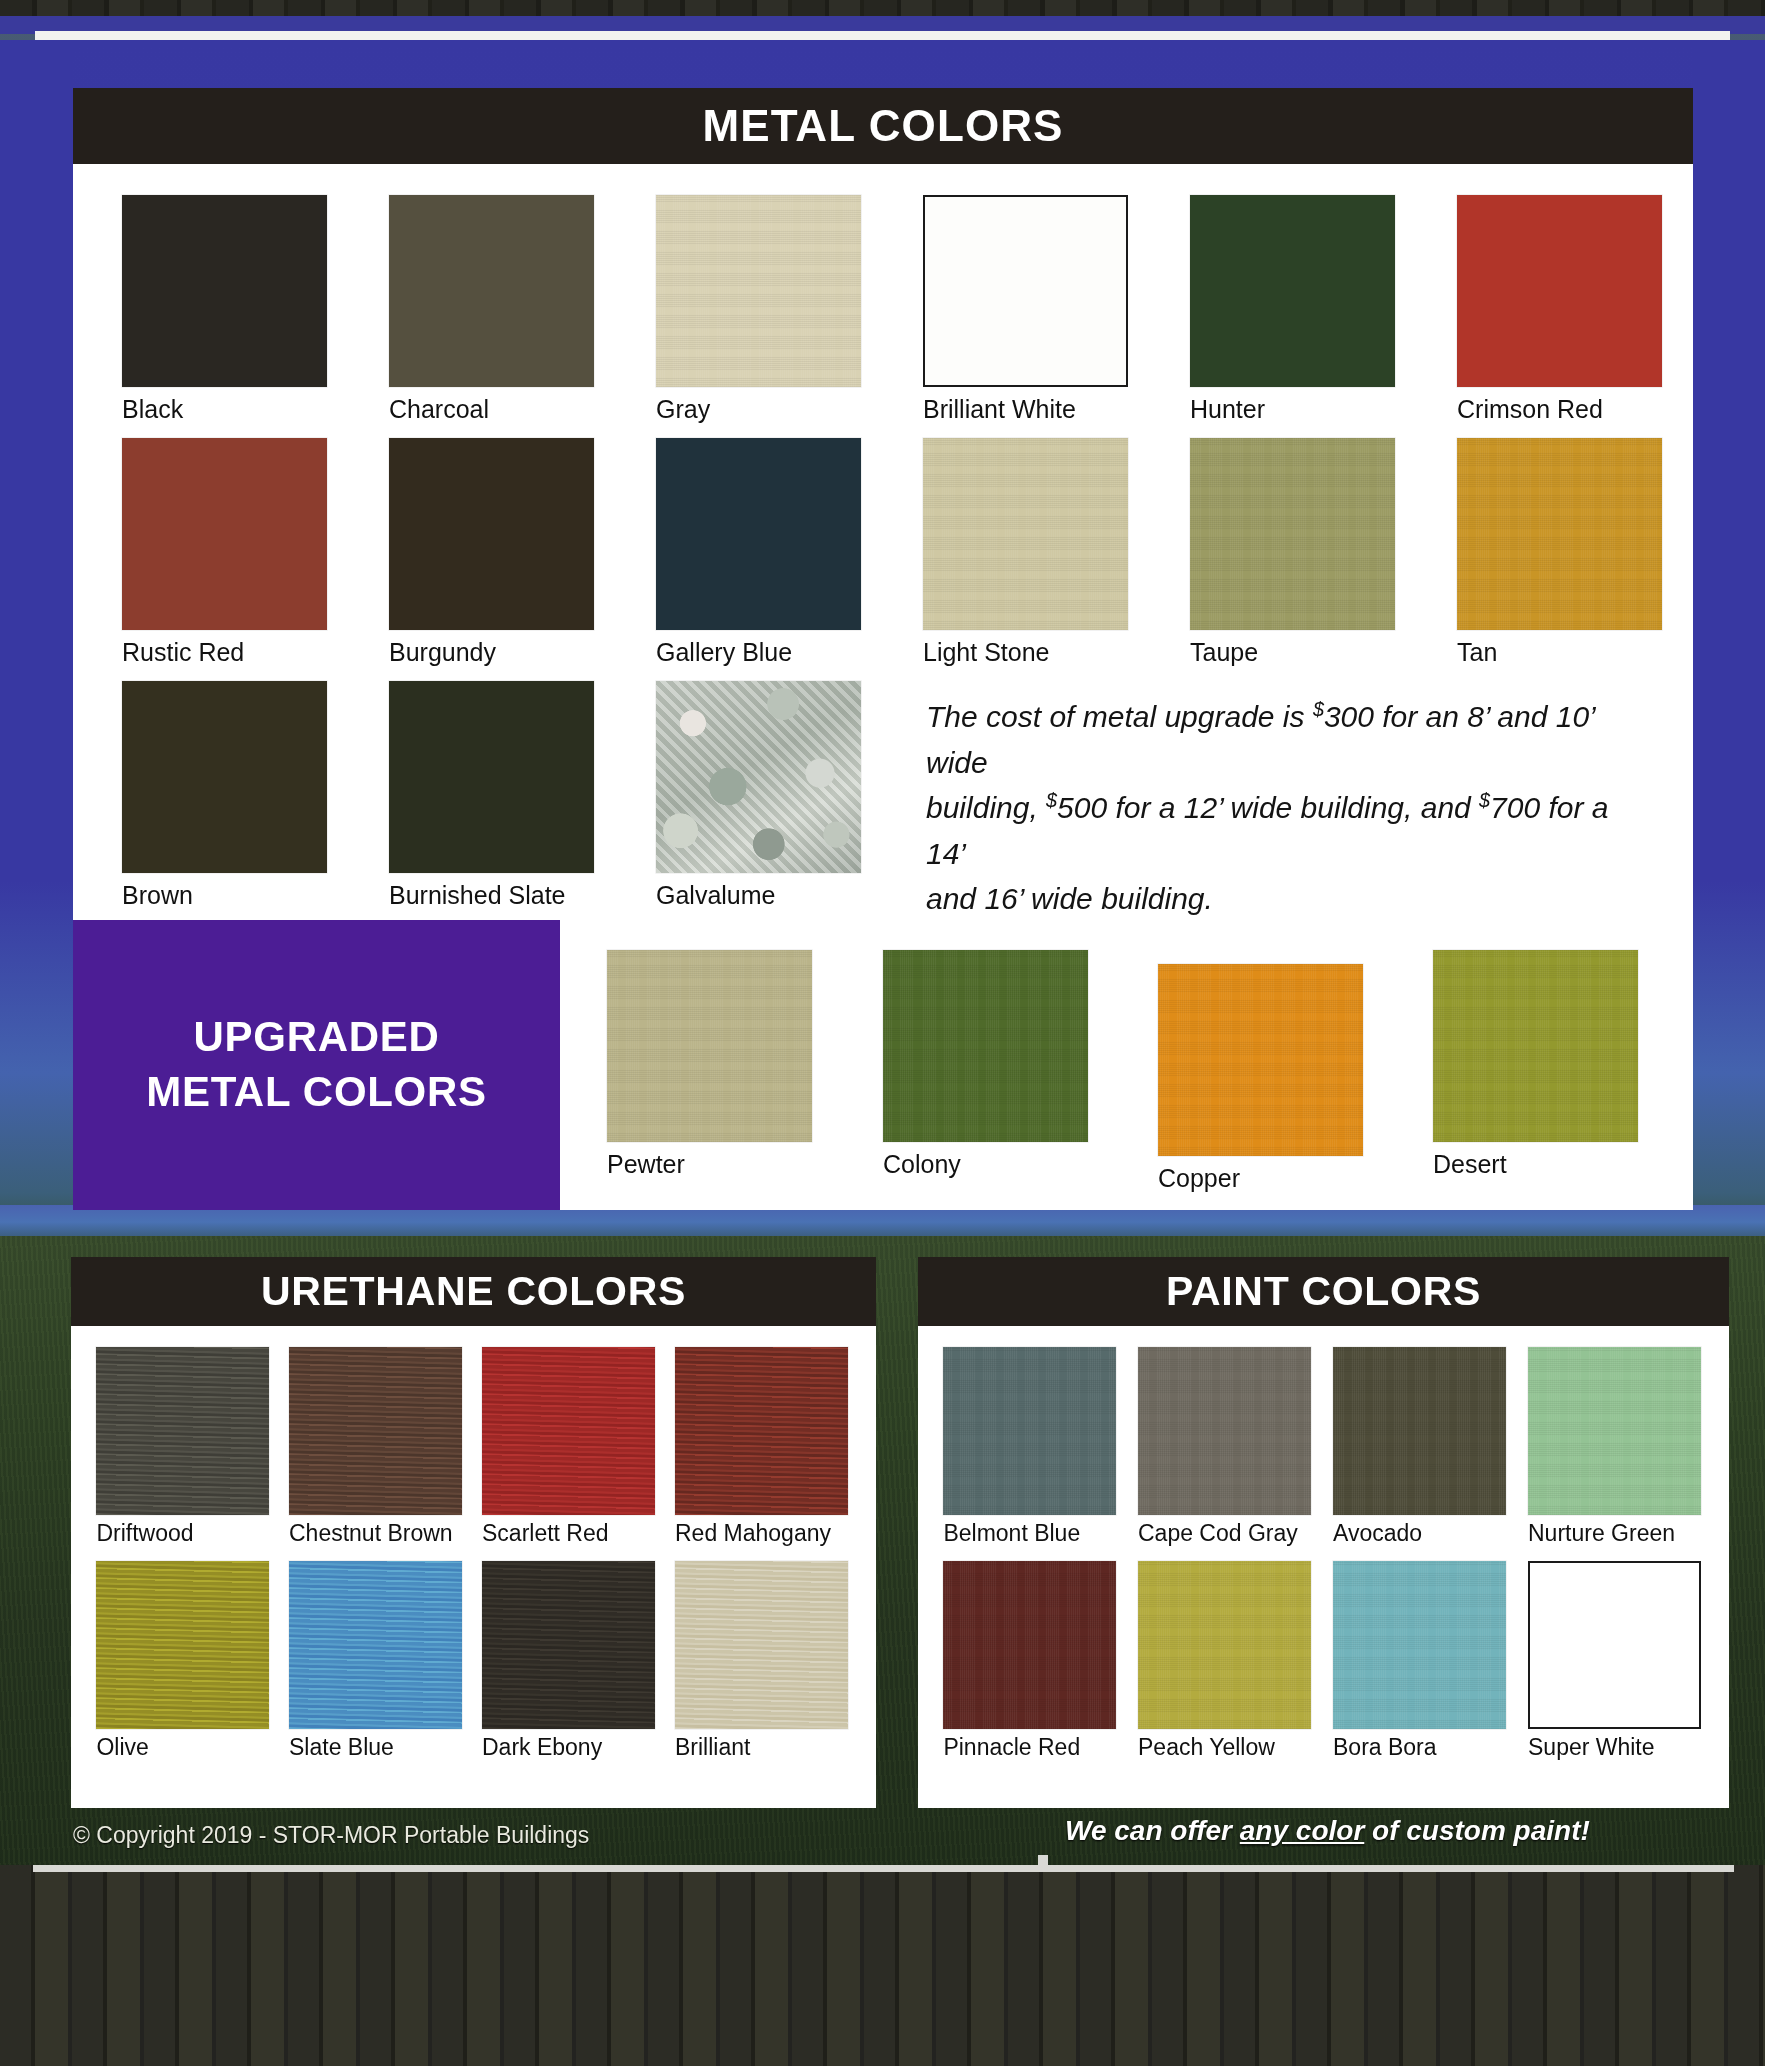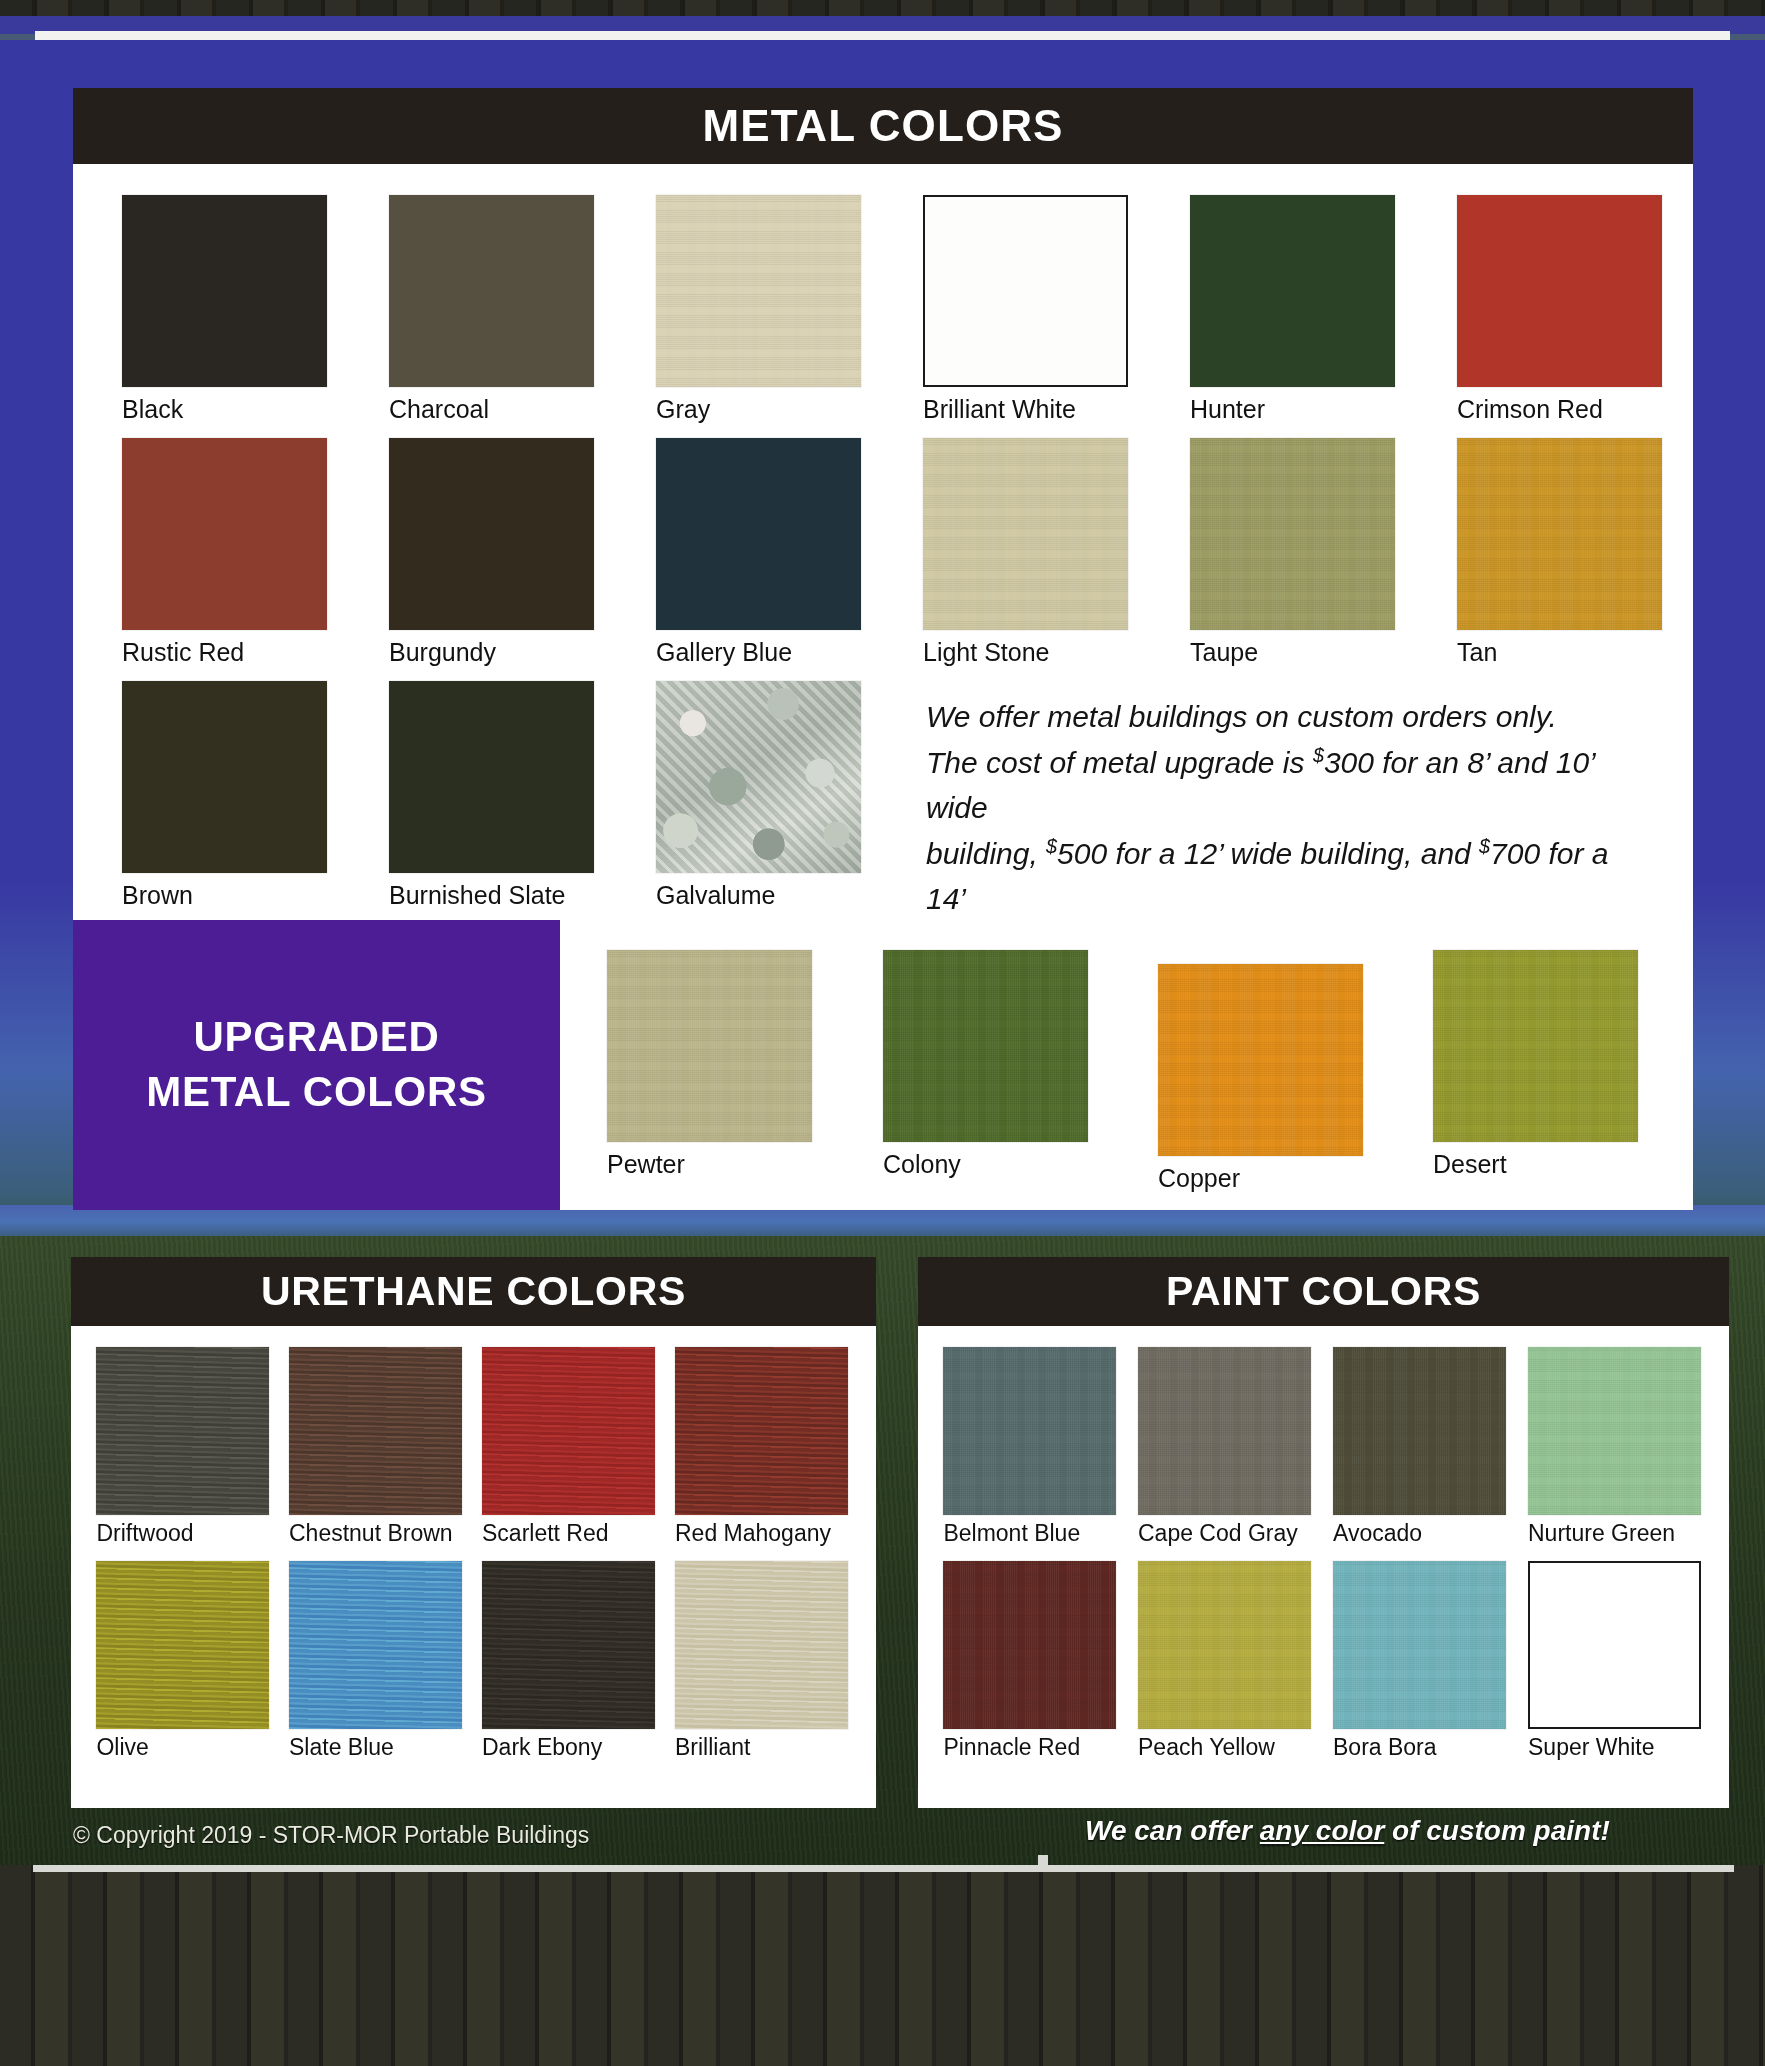--- a/index.html
+++ b/index.html
@@ -187,21 +187,20 @@
   #copyright {
     position: absolute; left: 73px; top: 1822px;
     font-size: 23px; color: #e9eadf;
     text-shadow: 0 0.7px 1.4px rgba(0,0,0,.9);
   }
   #custom-note {
     position: absolute; left: 1065px; top: 1815px;
     font-size: 28px; font-weight: bold; font-style: italic; color: #ffffff;
     text-shadow: 0 1.4px 2.1px rgba(0,0,0,.95);
     white-space: nowrap;
-    margin-left: 20px;
   }
   #custom-note u { text-decoration: underline; }
 
   #banner {
     position: absolute; left: 0; top: 1939px; width: 1766px;
     text-align: center; font-size: 64px; font-weight: bold;
     color: #ffffff; letter-spacing: 1.4px;
     text-shadow: 0 2.1px 3.5px rgba(0,0,0,.9);
   }
 </style>
@@ -280,21 +279,20 @@
           <div class="chip" style="background-color: rgb(43, 47, 31);"></div>
           <div class="caption">Burnished Slate</div>
         </div>
         <div class="cell" style="left: 583px; top: 593px;">
           <div class="chip tex-galvalume"></div>
           <div class="caption">Galvalume</div>
         </div>
       </div>
 
     <div id="metal-note">
-        <div>We offer metal buildings on custom orders only.</div>
         <div>The cost of metal upgrade is <sup>$</sup>300 for an 8’ and 10’ wide</div>
         <div>building, <sup>$</sup>500 for a 12’ wide building, and <sup>$</sup>700 for a 14’</div>
         <div>and 16’ wide building.</div>
       </div>
 
     <div id="upgrade-band">
       <div id="upgrade-head">
         <span>UPGRADED</span>
         <span>METAL COLORS</span>
       </div>

